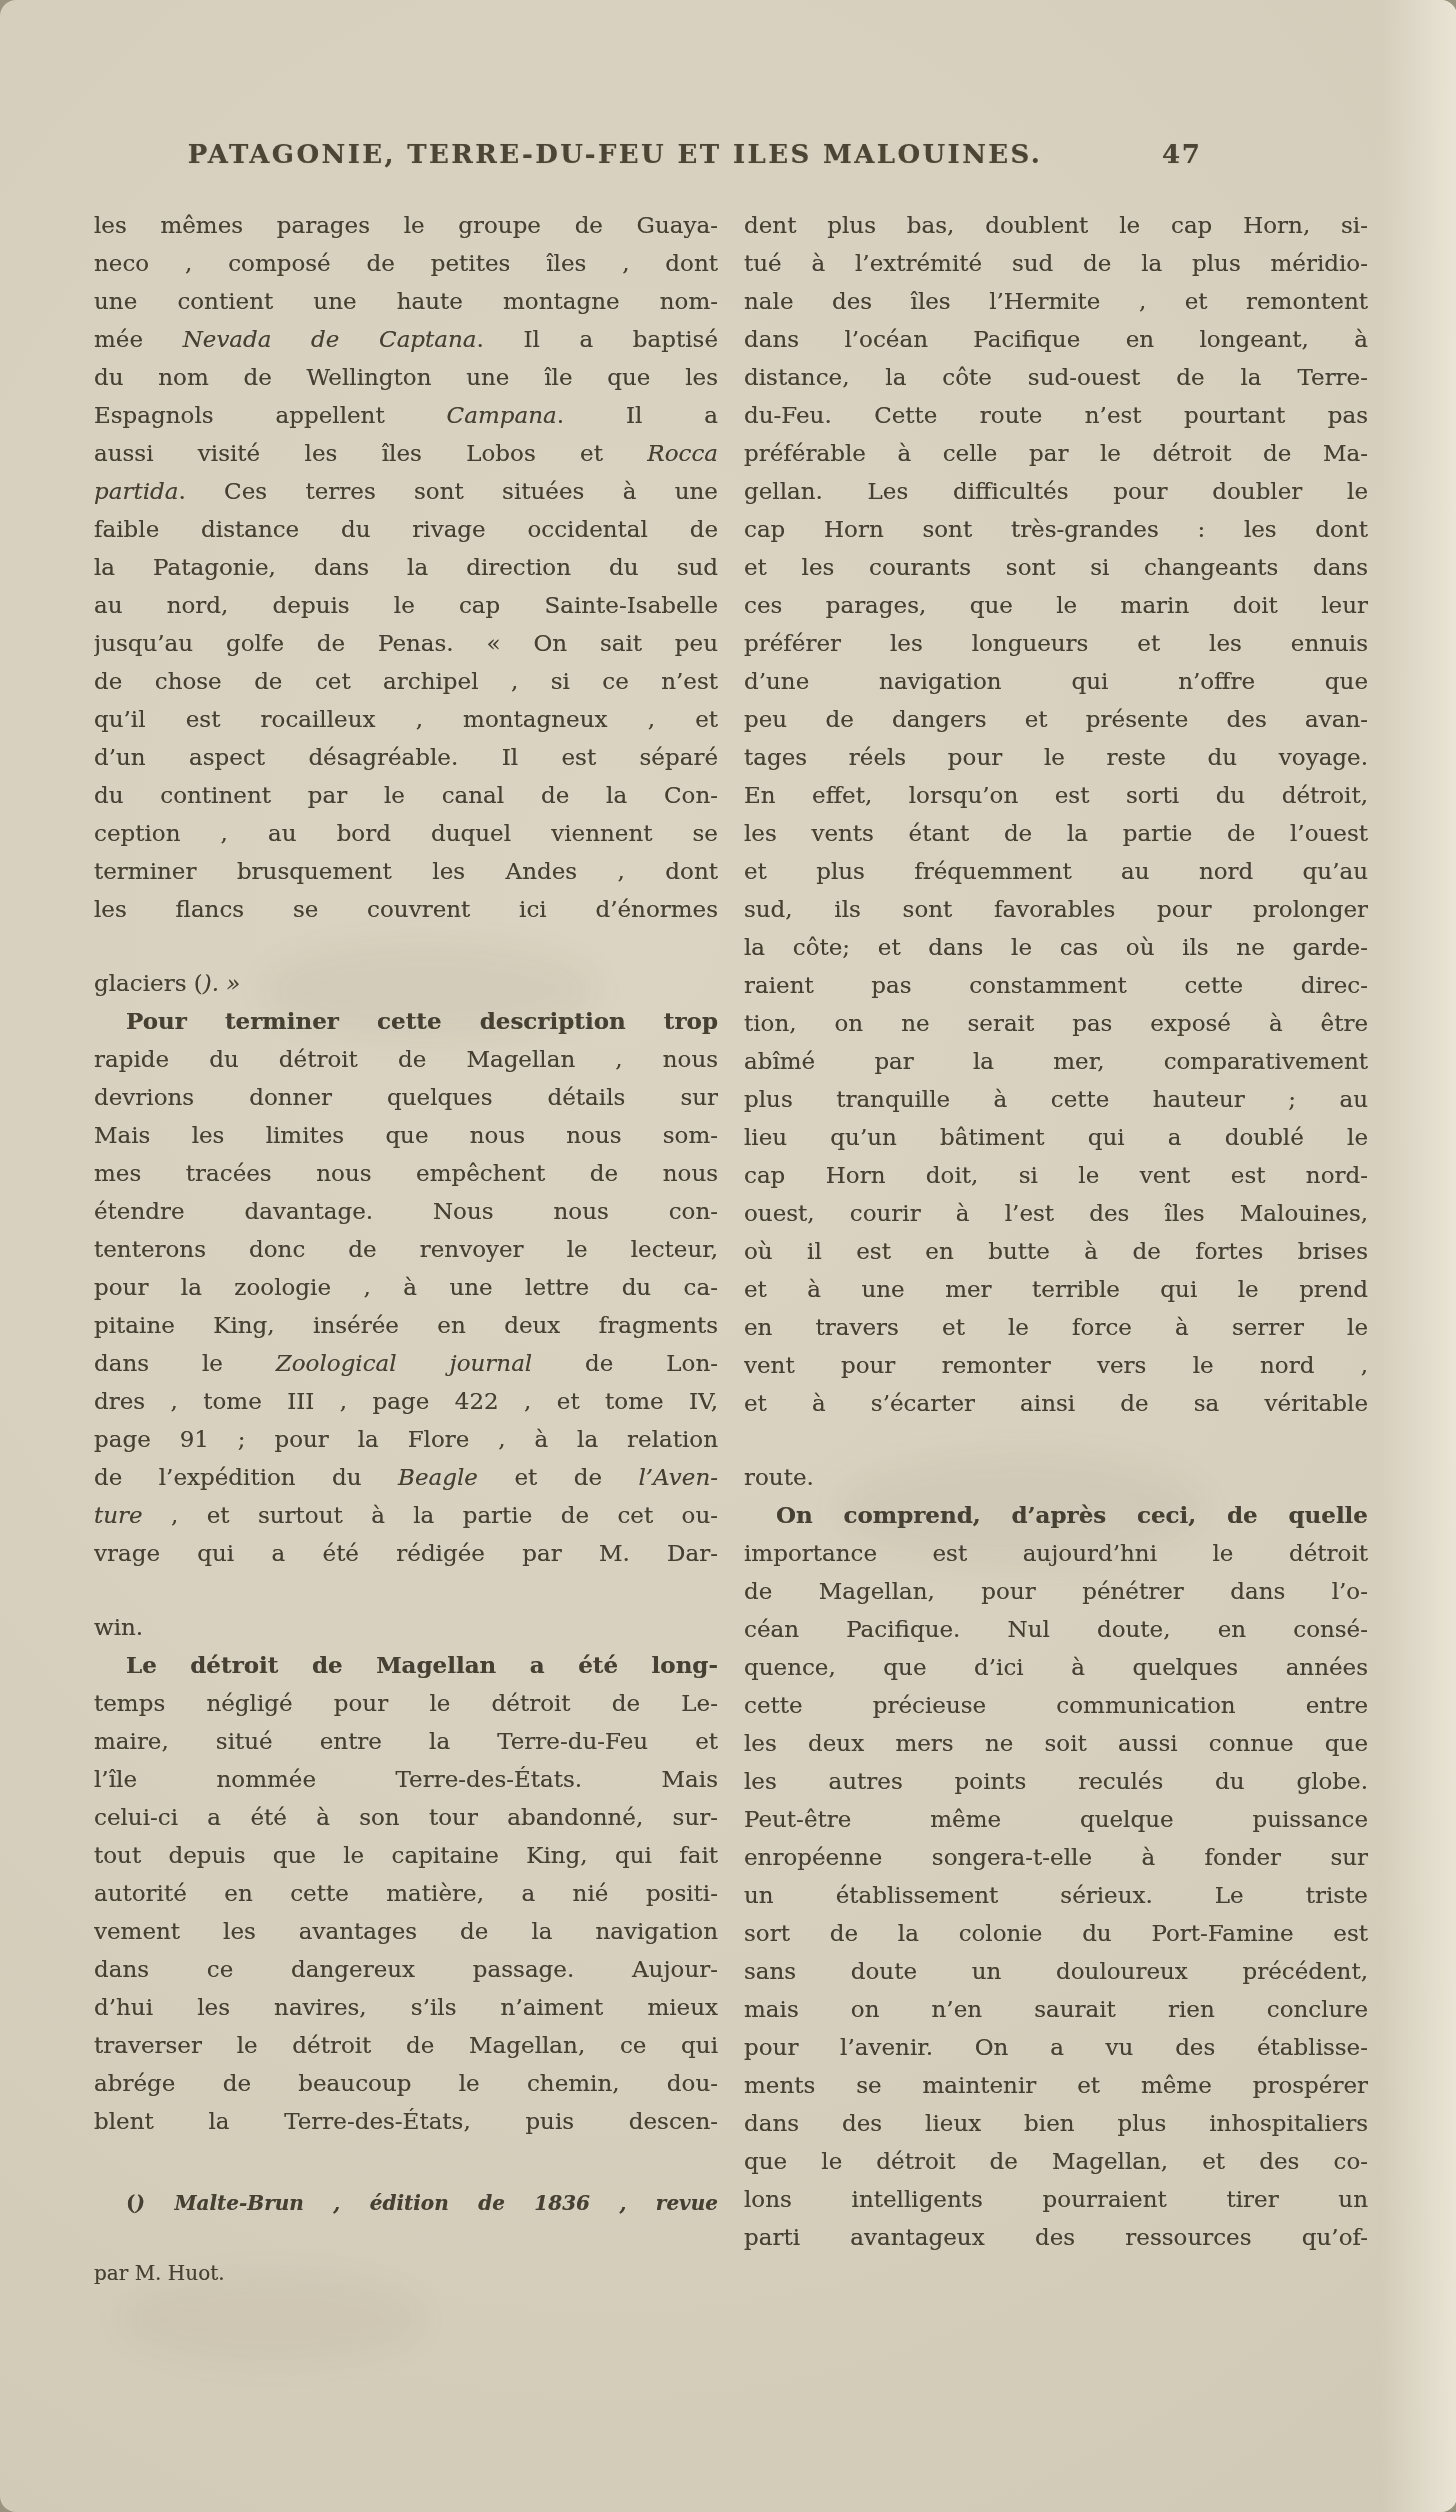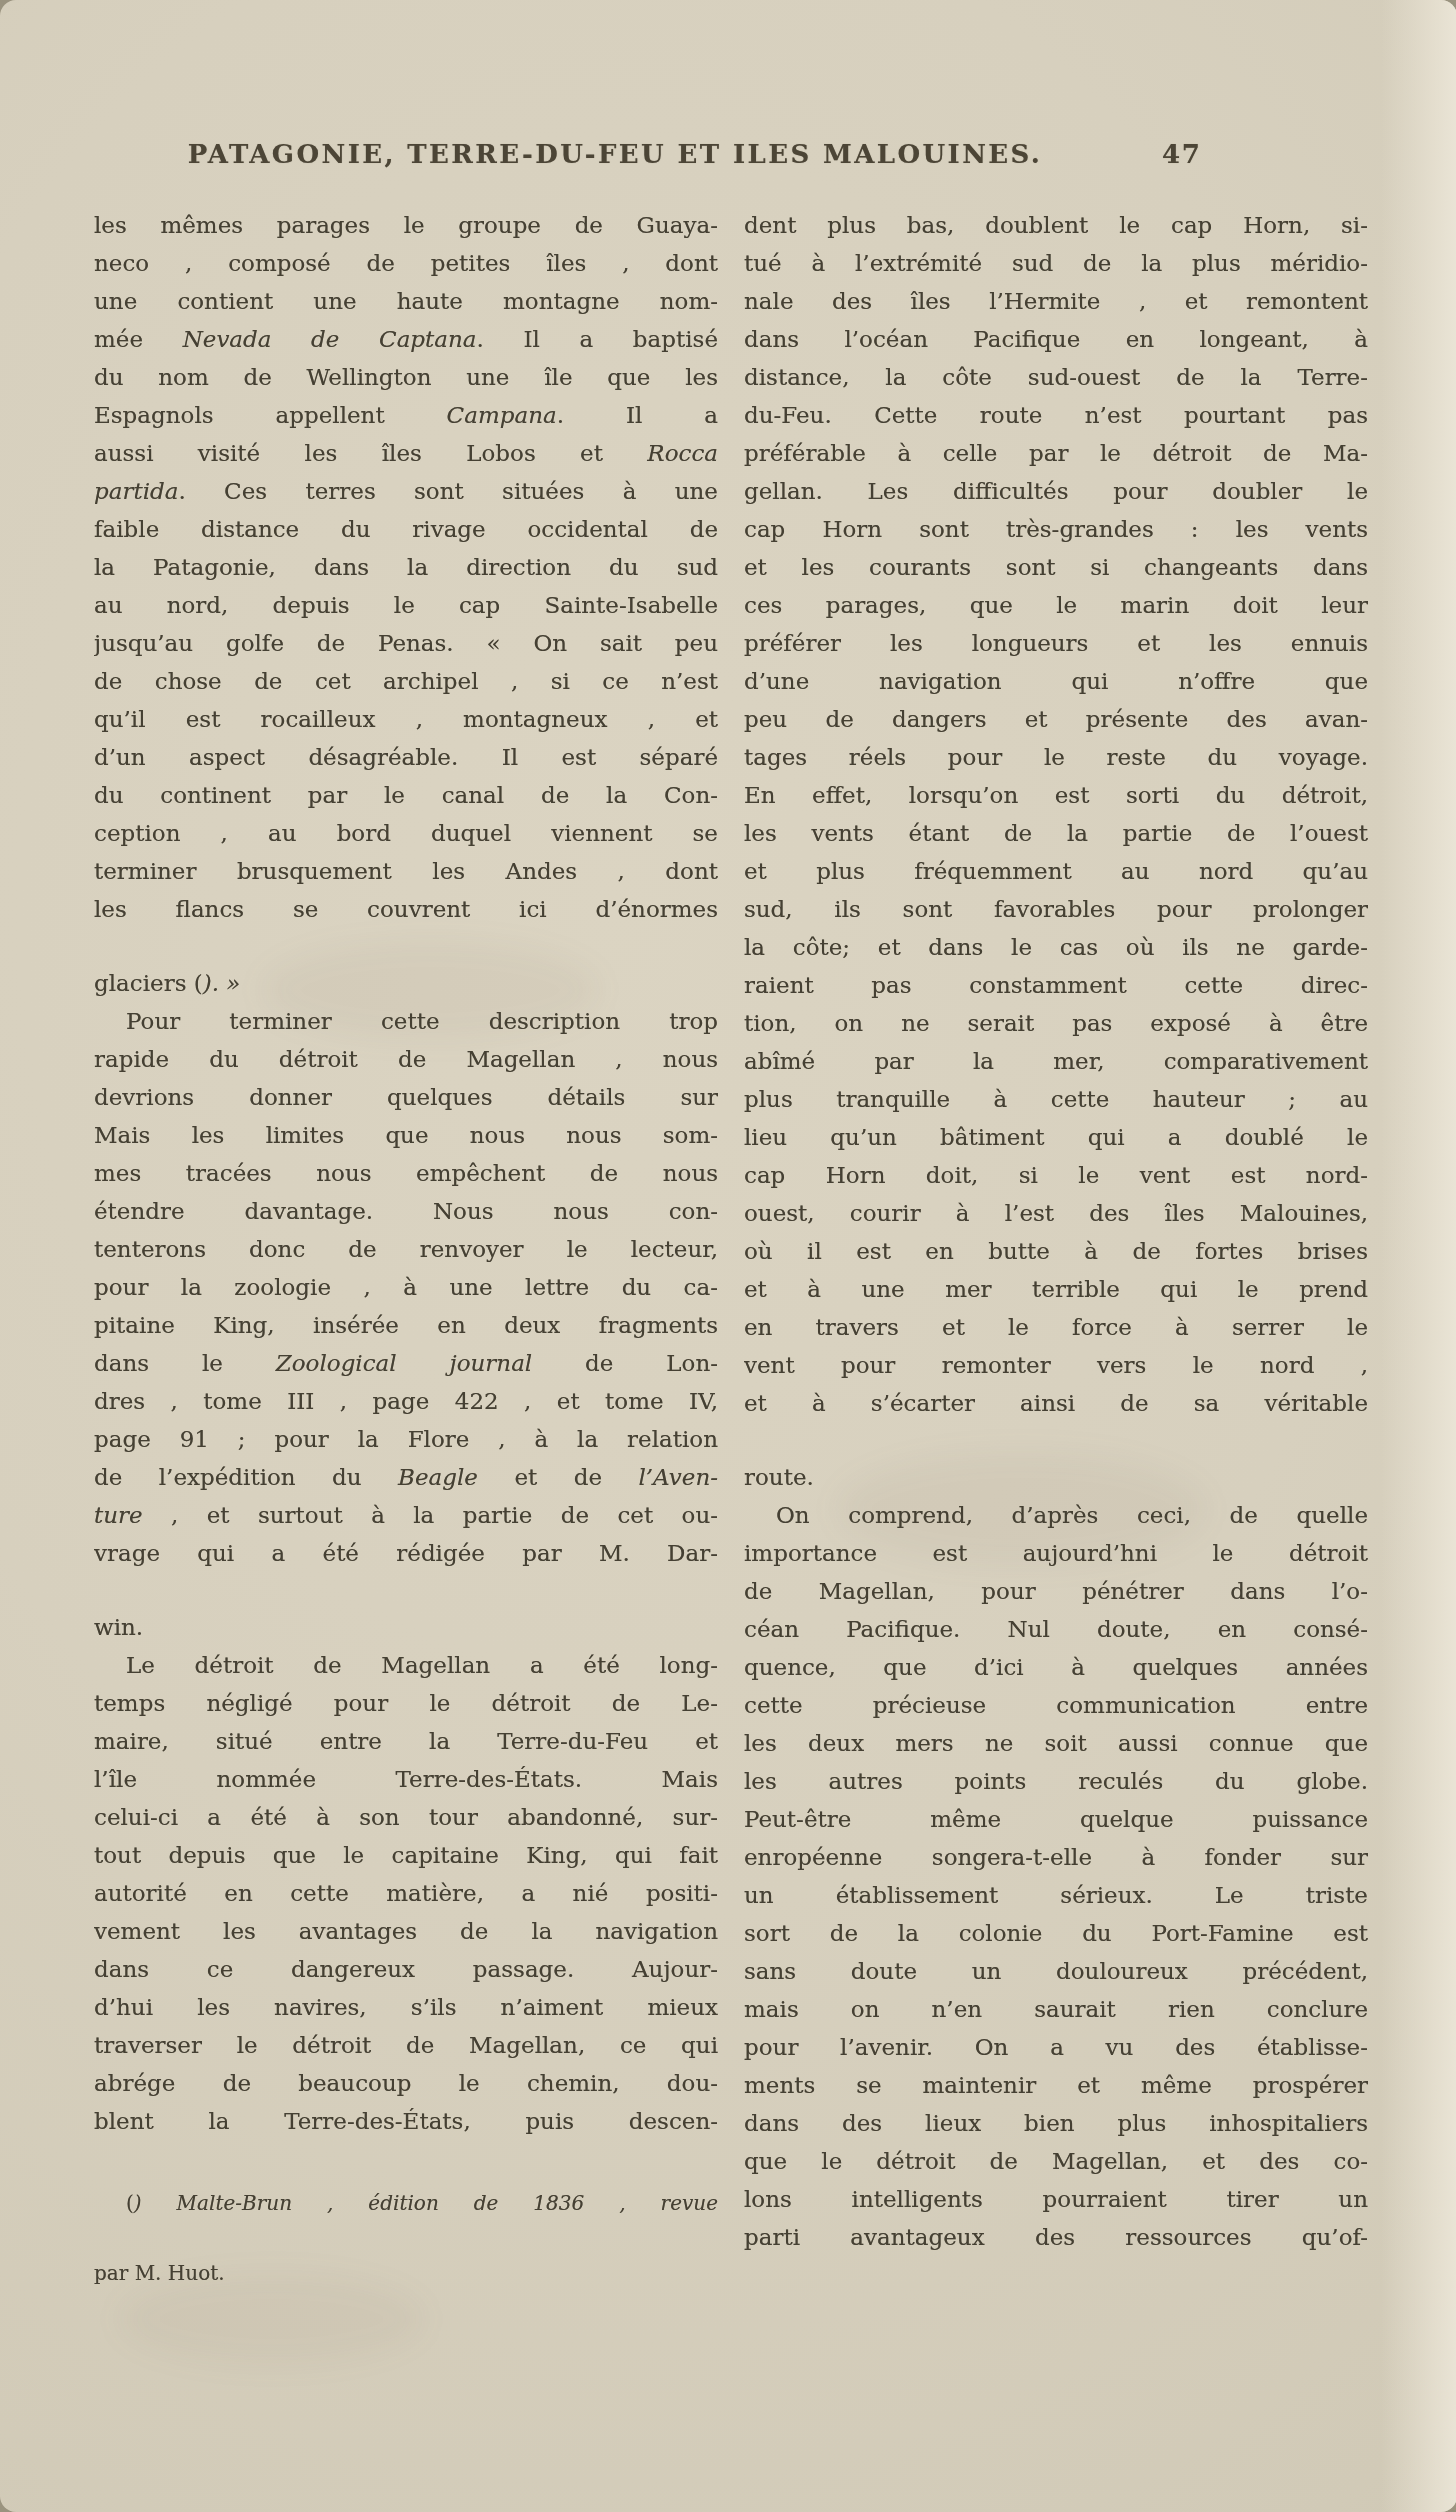--- a/index.html
+++ b/index.html
@@ -42,21 +42,21 @@
   }
   .col.left{left:94px;}
   .col.right{left:744px;}
 
   .line{
     text-align:justify;
     text-align-last:justify;
     text-justify:inter-word;
     height:38px;overflow:hidden;
   }
-  .line.indent{padding-left:32px;}
+  .line.indent{padding-left:32px;font-weight:bold;}
   .line.pend{text-align-last:left;margin-top:36px;}
   .line i{font-style:italic;}
 
   .footnote{
     position:absolute;left:94px;top:2186px;width:624px;
     font-size:20px;line-height:34px;
     color:#454033;text-shadow:0 0 0.5px rgba(69,64,51,0.5);
   }
   .footnote .line{height:34px;}
 </style>
@@ -127,21 +127,21 @@
 
   <div class="col right">
       <div class="line">dent plus bas, doublent le cap Horn, si-</div>
       <div class="line">tué à l’extrémité sud de la plus méridio-</div>
       <div class="line">nale des îles l’Hermite , et remontent</div>
       <div class="line">dans l’océan Pacifique en longeant, à</div>
       <div class="line">distance, la côte sud-ouest de la Terre-</div>
       <div class="line">du-Feu. Cette route n’est pourtant pas</div>
       <div class="line">préférable à celle par le détroit de Ma-</div>
       <div class="line">gellan. Les difficultés pour doubler le</div>
-      <div class="line">cap Horn sont très-grandes : les vents</div>
+      <div class="line">cap Horn sont très-grandes : les dont</div>
       <div class="line">et les courants sont si changeants dans</div>
       <div class="line">ces parages, que le marin doit leur</div>
       <div class="line">préférer les longueurs et les ennuis</div>
       <div class="line">d’une navigation qui n’offre que</div>
       <div class="line">peu de dangers et présente des avan-</div>
       <div class="line">tages réels pour le reste du voyage.</div>
       <div class="line">En effet, lorsqu’on est sorti du détroit,</div>
       <div class="line">les vents étant de la partie de l’ouest</div>
       <div class="line">et plus fréquemment au nord qu’au</div>
       <div class="line">sud, ils sont favorables pour prolonger</div>

